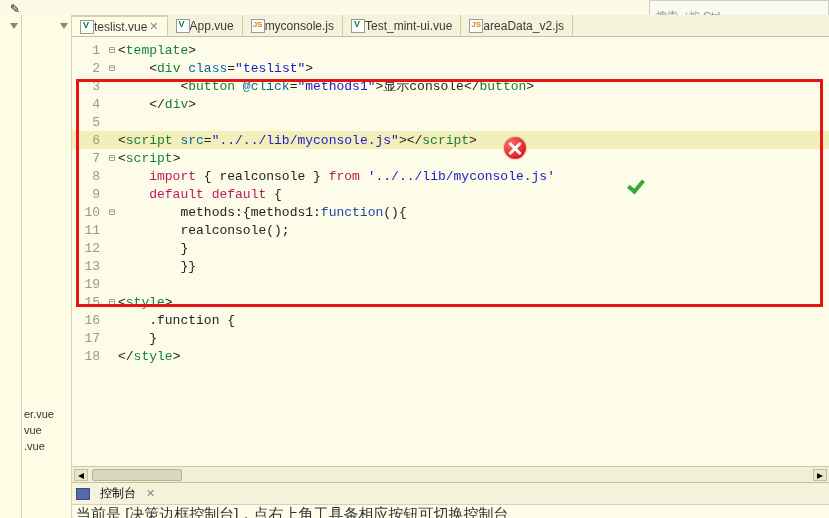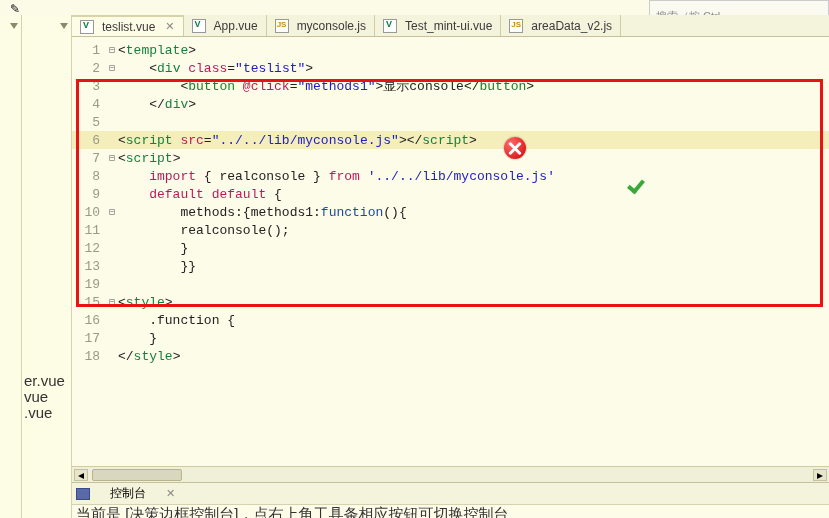--- a/index.html
+++ b/index.html
@@ -37,40 +37,40 @@
     width: 0; height: 0; border-left: 4px solid transparent;
     border-right: 4px solid transparent; border-top: 6px solid #8a8a6a;
   }
   .explorer {
     width: 50px;
     background: #fdfce4;
     border-right: 1px solid #d6d2b0;
     position: relative;
   }
   .explorer .tree {
-    position: absolute; bottom: 97px; left: 2px;
-    font-size: 15px; color: #333; line-height: 16px;
+    position: absolute; bottom: 64px; left: 2px;
+    font-size: 11px; color: #333; line-height: 16px;
   }
   .explorer .caret {
     position: absolute; top: 8px; right: 3px;
     width: 0; height: 0; border-left: 4px solid transparent;
     border-right: 4px solid transparent; border-top: 6px solid #8a8a6a;
   }
   .editor-col {
     flex: 1; display: flex; flex-direction: column;
     background: #f9f8e4;
   }
   .tabs {
     display: flex; align-items: stretch; height: 22px;
     background: #f4f3dc;
     border-bottom: 1px solid #c5c19c;
   }
   .tab {
     display: flex; align-items: center;
-    padding: 0 8px; gap: 8px;
+    padding: 0 8px; gap: 0;
     border-right: 1px solid #d0cca4;
     color: #3b3b3b; cursor: default;
     font-size: 12px;
   }
   .tab.active {
     background: #fdfce6;
     border-top: 2px solid #d8d4a8;
   }
   .tab .vue-ic {
     width: 14px; height: 14px; display: inline-block;
@@ -114,21 +114,21 @@
     padding-right: 6px; flex-shrink: 0;
     user-select: none;
   }
   .fold {
     width: 12px; flex-shrink: 0; color: #888;
     text-align: center; font-size: 10px; user-select: none;
   }
   .txt { flex: 1; white-space: pre; }
   .code-line.hl { background: #f4eeba; }
   .tk-tag { color: #15803d; }
-  .tk-attr { color: #be185d; }
+  .tk-attr { color: #0369a1; }
   .tk-str { color: #2020c8; }
   .tk-kw { color: #be185d; }
   .tk-fn { color: #1a4aa8; }
   .tk-text { color: #222; }
   .mark-x {
     position: absolute; width: 22px; height: 22px;
     border-radius: 11px;
     background: radial-gradient(circle at 30% 30%, #ff6a6a, #d40000);
     box-shadow: 0 0 2px rgba(0,0,0,.4);
     z-index: 6;
@@ -159,21 +159,21 @@
   .hscroll .arr {
     position: absolute; top: 2px; width: 14px; height: 12px;
     background: #e8e6ca; border: 1px solid #c5c19c;
     display: flex; align-items: center; justify-content: center;
   }
   .hscroll .arr.l { left: 2px; }
   .hscroll .arr.r { right: 2px; }
   .console-tab {
     height: 22px; background: #f4f3dc;
     border-top: 1px solid #c5c19c;
-    display: flex; align-items: center; padding-left: 4px; gap: 20px;
+    display: flex; align-items: center; padding-left: 4px; gap: 10px;
   }
   .console-tab .ic {
     width: 14px; height: 12px; background: #5a6aa8;
     border: 1px solid #3a4a88;
   }
   .console-tab .close { color: #888; font-size: 11px; }
   .console-body {
     flex: 0 0 14px; background: #fdfce9;
     font-size: 15px; color: #333; padding-left: 4px;
     border-top: 1px solid #d6d2b0; overflow: hidden;

